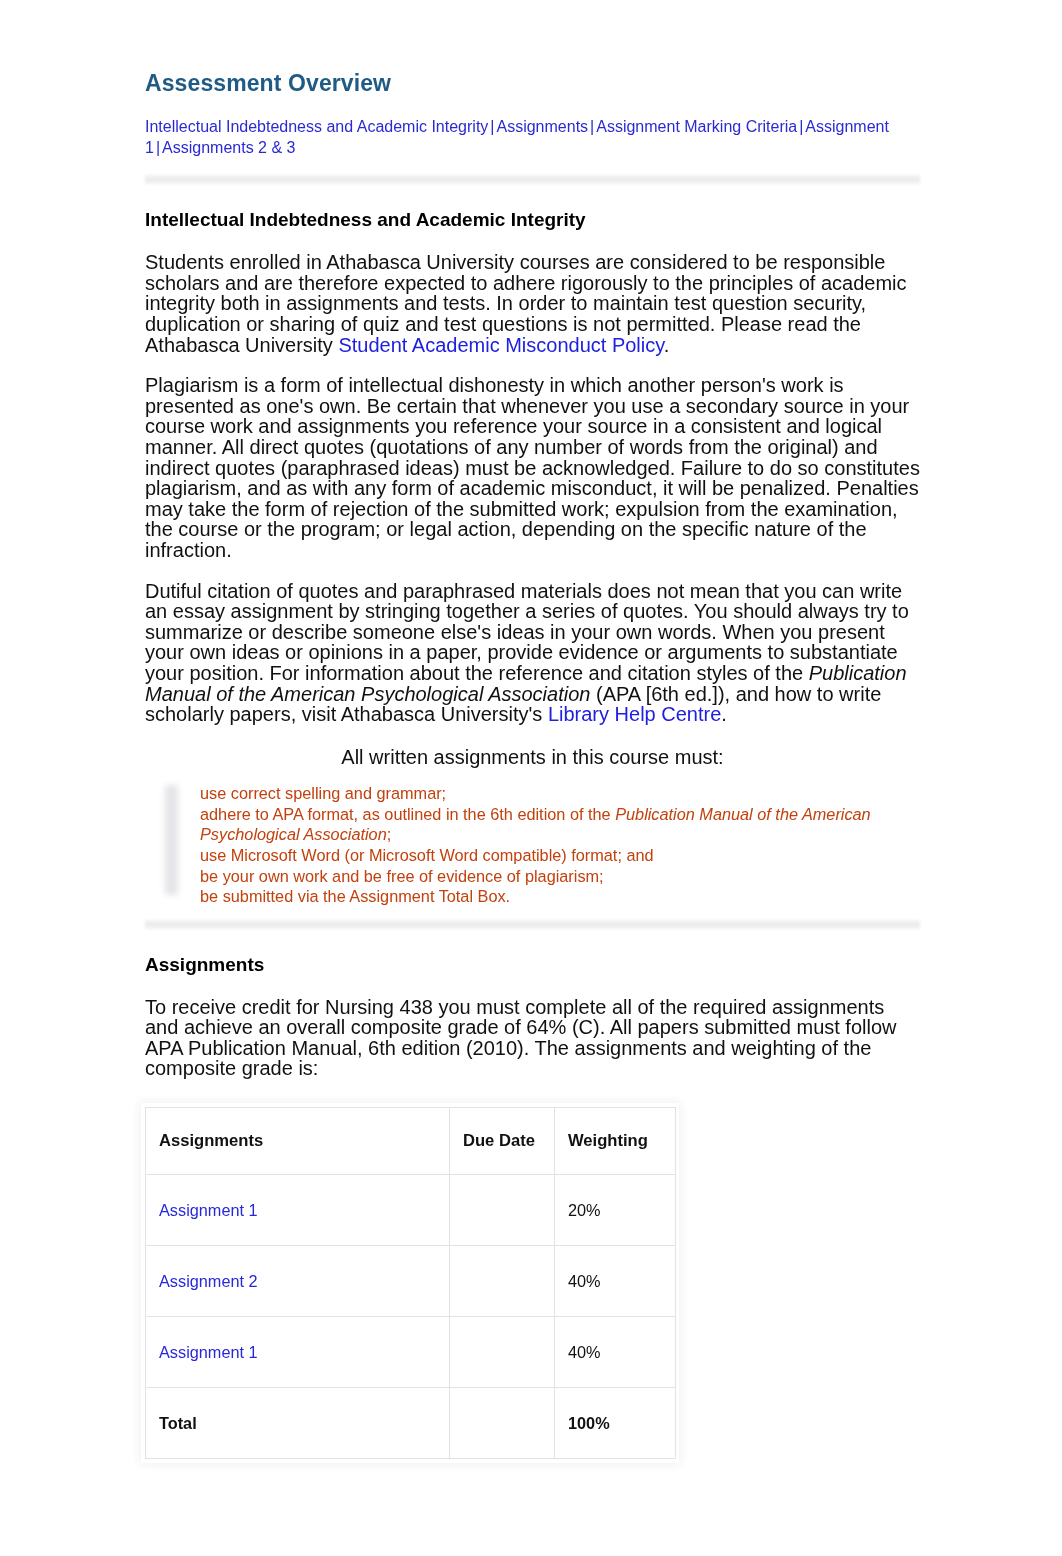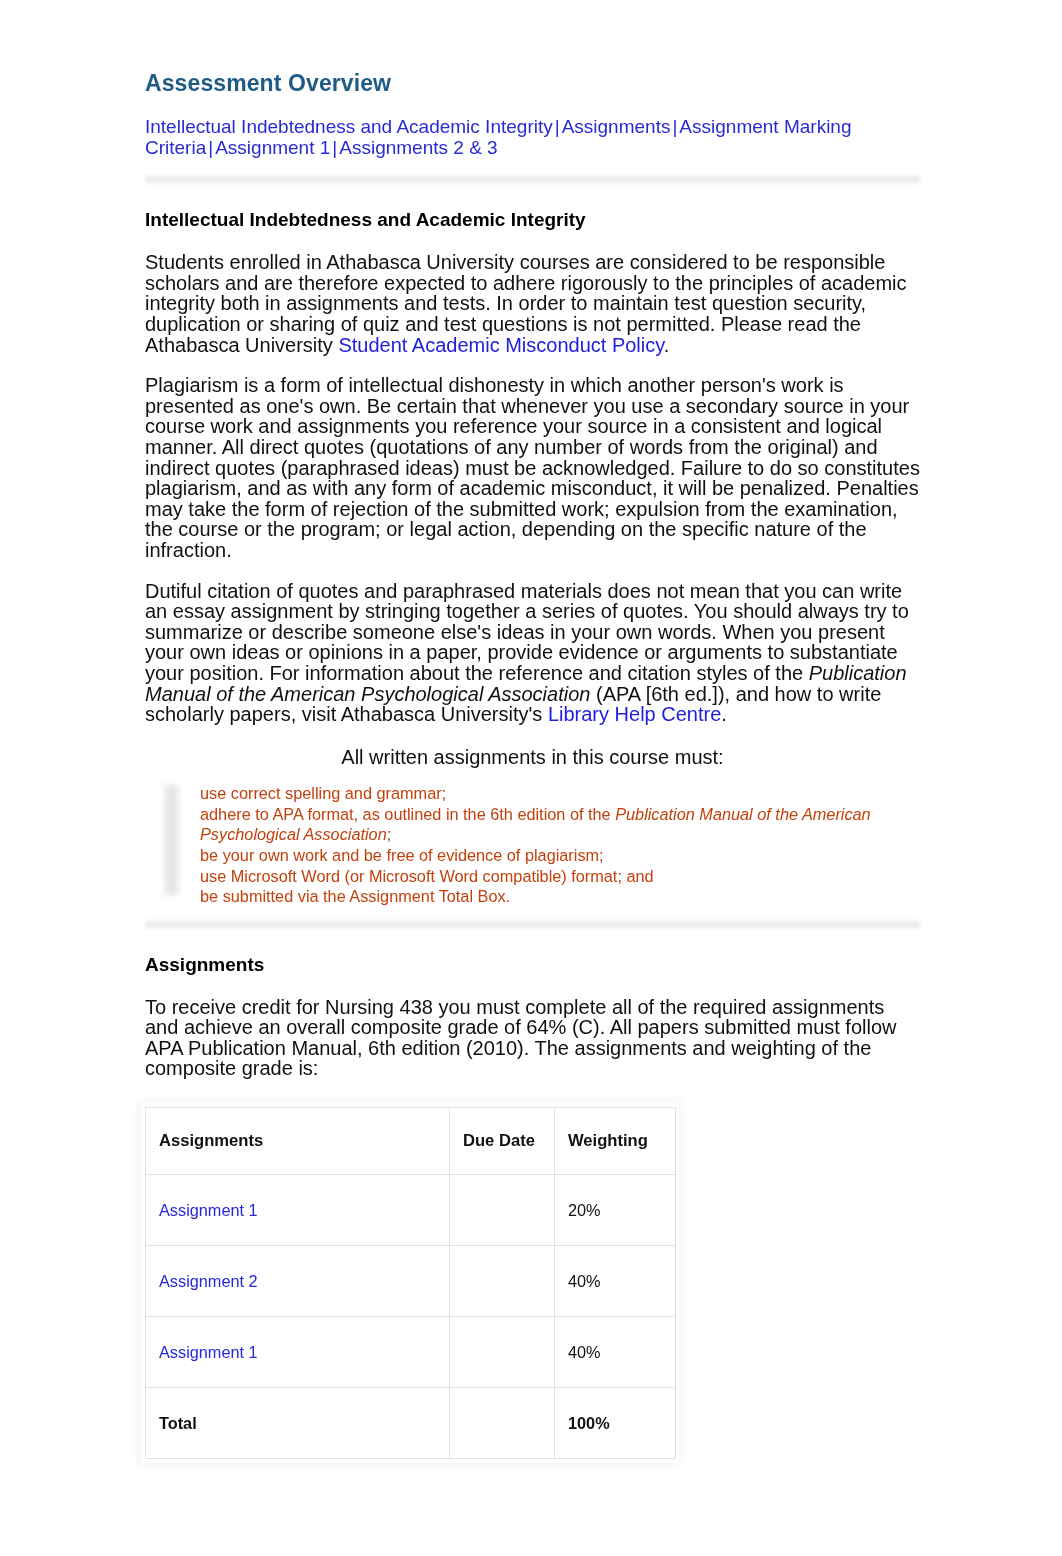--- a/index.html
+++ b/index.html
@@ -35,21 +35,21 @@
     font-size: 23px;
     font-weight: bold;
     color: #1f5b84;
     letter-spacing: 0.1px;
     margin: 0 0 20px 0;
     line-height: 1.15;
   }
 
   
   .navline {
-    font-size: 19px;
+    font-size: 16px;
     line-height: 21px;
     color: #2222cc;
     margin: 0 0 0 0;
     max-width: 760px;
   }
   .navline a {
     color: #2a2ad4;
     text-decoration: none;
   }
   .navline .sep {
@@ -188,22 +188,22 @@
     <p class="body">Plagiarism is a form of intellectual dishonesty in which another person's work is presented as one's own. Be certain that whenever you use a secondary source in your course work and assignments you reference your source in a consistent and logical manner. All direct quotes (quotations of any number of words from the original) and indirect quotes (paraphrased ideas) must be acknowledged. Failure to do so constitutes plagiarism, and as with any form of academic misconduct, it will be penalized. Penalties may take the form of rejection of the submitted work; expulsion from the examination, the course or the program; or legal action, depending on the specific nature of the infraction.</p>
 
     <p class="body"><span>Dutiful citation of quotes and paraphrased materials does not mean that you can write an essay assignment by stringing together a series of quotes. You should always try to summarize or describe someone else's ideas in your own words. When you present your own ideas or opinions in a paper, provide evidence or arguments to substantiate your position. For information about the reference and citation styles of the </span><em class="ital">Publication Manual of the American Psychological Association</em><span> (APA [6th ed.]), and how to write scholarly papers, visit Athabasca University's </span><a class="inline-link" href="#">Library Help Centre</a><span>.</span></p>
 
     <p class="body tight">All written assignments in this course must:</p>
 
     <ul class="plain">
       <span class="list-shadow"></span>
       <li><span>use correct spelling and grammar;</span></li>
       <li><span>adhere to APA format, as outlined in the 6th edition of the </span><em class="ital">Publication Manual of the American Psychological Association</em><span>;</span></li>
+      <li><span>use Microsoft Word (or Microsoft Word compatible) format; and</span></li>
       <li><span>be your own work and be free of evidence of plagiarism;</span></li>
-      <li><span>use Microsoft Word (or Microsoft Word compatible) format; and</span></li>
       <li><span>be submitted via the Assignment Total Box.</span></li>
     </ul>
 
     <div class="divider d2"></div>
 
     <h2 class="section-heading">Assignments</h2>
 
     <p class="body">To receive credit for Nursing 438 you must complete all of the required assignments and achieve an overall composite grade of 64% (C). All papers submitted must follow APA Publication Manual, 6th edition (2010). The assignments and weighting of the composite grade is:</p>
 
     <div class="tbl-wrap">

